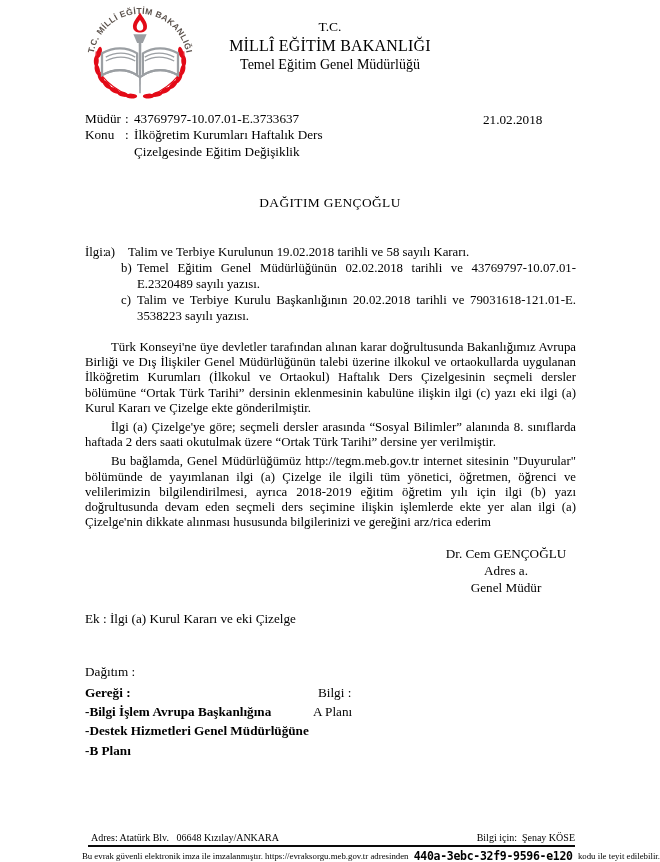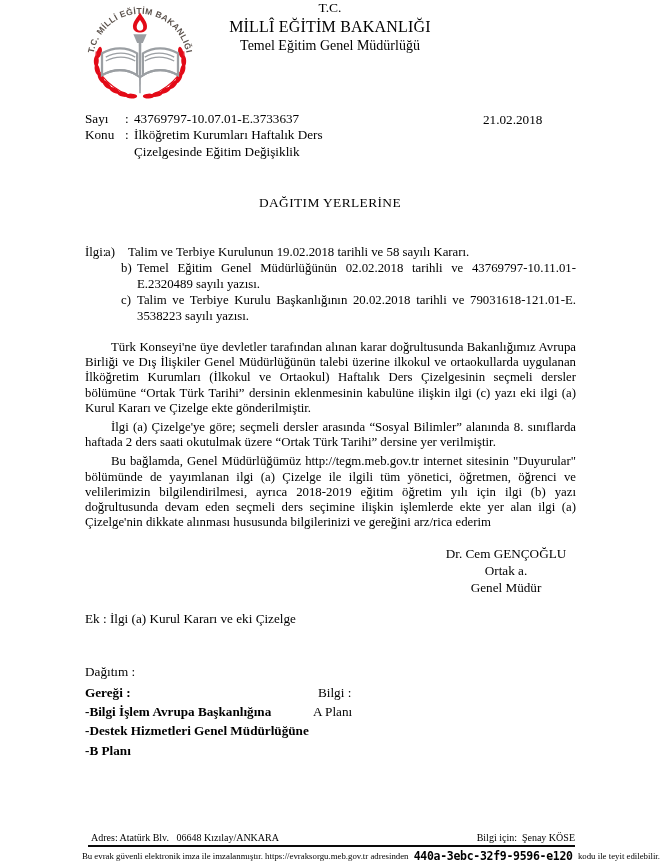--- a/index.html
+++ b/index.html
@@ -5,21 +5,21 @@
   html,body{margin:0;padding:0;background:#e8e8e8;}
   .page{
     position:relative;width:660px;height:862px;margin:0 auto;
     background:#fff;color:#000;
     font-family:"Liberation Serif","DejaVu Serif",serif;
     overflow:hidden;
   }
   
   .logo{position:absolute;left:83px;top:2px;width:114px;height:97px;}
   
-  .header-text{position:absolute;left:0;top:0;width:660px;text-align:center;}
+  .header-text{position:absolute;left:0;top:19px;width:660px;text-align:center;}
   .h-tc{font-size:13.5px;line-height:16px;}
   .h-ministry{font-size:16px;line-height:21px;letter-spacing:.2px;}
   .h-dept{font-size:14px;line-height:18px;}
   
   .meta{position:absolute;left:85px;top:111px;width:491px;font-size:13.2px;line-height:16.4px;}
   .meta-label{display:inline-block;width:40px;}
   .meta-sep{display:inline-block;width:9px;}
   .konu-wrap{margin-left:40px;padding-left:9px;text-indent:0;}
   .letter-date{position:absolute;left:398px;top:1px;}
   
@@ -112,56 +112,56 @@
   </svg>
 
   <div class="header-text">
     <div class="h-tc">T.C.</div>
     <div class="h-ministry">MİLLÎ EĞİTİM BAKANLIĞI</div>
     <div class="h-dept">Temel Eğitim Genel Müdürlüğü</div>
   </div>
 
   <div class="meta">
     <div>
-      <span class="meta-label">Sayı</span><span class="meta-sep">:</span><span>43769797-10.07.01-E.3733637</span>
+      <span class="meta-label">Müdür</span><span class="meta-sep">:</span><span>43769797-10.07.01-E.3733637</span>
       <span class="letter-date">21.02.2018</span>
     </div>
     <div>
       <span class="meta-label">Konu</span><span class="meta-sep">:</span><span>İlköğretim Kurumları Haftalık Ders</span>
     </div>
     <div class="konu-wrap">Çizelgesinde Eğitim Değişiklik</div>
   </div>
 
-  <div class="recipient">DAĞITIM YERLERİNE</div>
+  <div class="recipient">DAĞITIM GENÇOĞLU</div>
 
   <div class="ilgi">
     <div class="ilgi-item first">
       <span class="ilgi-label">İlgi:</span>
       <span class="ilgi-letter">a)</span>
       <span>Talim ve Terbiye Kurulunun 19.02.2018 tarihli ve 58 sayılı Kararı.</span>
     </div>
     <div class="ilgi-item">
       <span class="ilgi-letter">b)</span>
-      <span>Temel Eğitim Genel Müdürlüğünün 02.02.2018 tarihli ve 43769797-10.11.01-E.2320489 sayılı yazısı.</span>
+      <span>Temel Eğitim Genel Müdürlüğünün 02.02.2018 tarihli ve 43769797-10.07.01-E.2320489 sayılı yazısı.</span>
     </div>
     <div class="ilgi-item">
       <span class="ilgi-letter">c)</span>
       <span>Talim ve Terbiye Kurulu Başkanlığının 20.02.2018 tarihli ve 79031618-121.01-E. 3538223 sayılı yazısı.</span>
     </div>
   </div>
 
   <div class="body-text">
     <p>Türk Konseyi'ne üye devletler tarafından alınan karar doğrultusunda Bakanlığımız Avrupa Birliği ve Dış İlişkiler Genel Müdürlüğünün talebi üzerine ilkokul ve ortaokullarda uygulanan İlköğretim Kurumları (İlkokul ve Ortaokul) Haftalık Ders Çizelgesinin seçmeli dersler bölümüne “Ortak Türk Tarihi” dersinin eklenmesinin kabulüne ilişkin ilgi (c) yazı eki ilgi (a) Kurul Kararı ve Çizelge ekte gönderilmiştir.</p>
     <p>İlgi (a) Çizelge'ye göre; seçmeli dersler arasında “Sosyal Bilimler” alanında 8. sınıflarda haftada 2 ders saati okutulmak üzere “Ortak Türk Tarihi” dersine yer verilmiştir.</p>
     <p>Bu bağlamda, Genel Müdürlüğümüz http://tegm.meb.gov.tr internet sitesinin "Duyurular" bölümünde de yayımlanan ilgi (a) Çizelge ile ilgili tüm yönetici, öğretmen, öğrenci ve velilerimizin bilgilendirilmesi, ayrıca 2018-2019 eğitim öğretim yılı için ilgi (b) yazı doğrultusunda devam eden seçmeli ders seçimine ilişkin işlemlerde ekte yer alan ilgi (a) Çizelge'nin dikkate alınması hususunda bilgilerinizi ve gereğini arz/rica ederim</p>
   </div>
 
   <div class="signature">
     <div>Dr. Cem GENÇOĞLU</div>
-    <div>Ortak a.</div>
+    <div>Adres a.</div>
     <div>Genel Müdür</div>
   </div>
 
   <div class="ek">Ek : İlgi (a) Kurul Kararı ve eki Çizelge</div>
 
   <div class="dagitim-title">Dağıtım :</div>
   <div class="dagitim-left">
     <div>Gereği :</div>
     <div>-Bilgi İşlem Avrupa Başkanlığına</div>
     <div>-Destek Hizmetleri Genel Müdürlüğüne</div>

